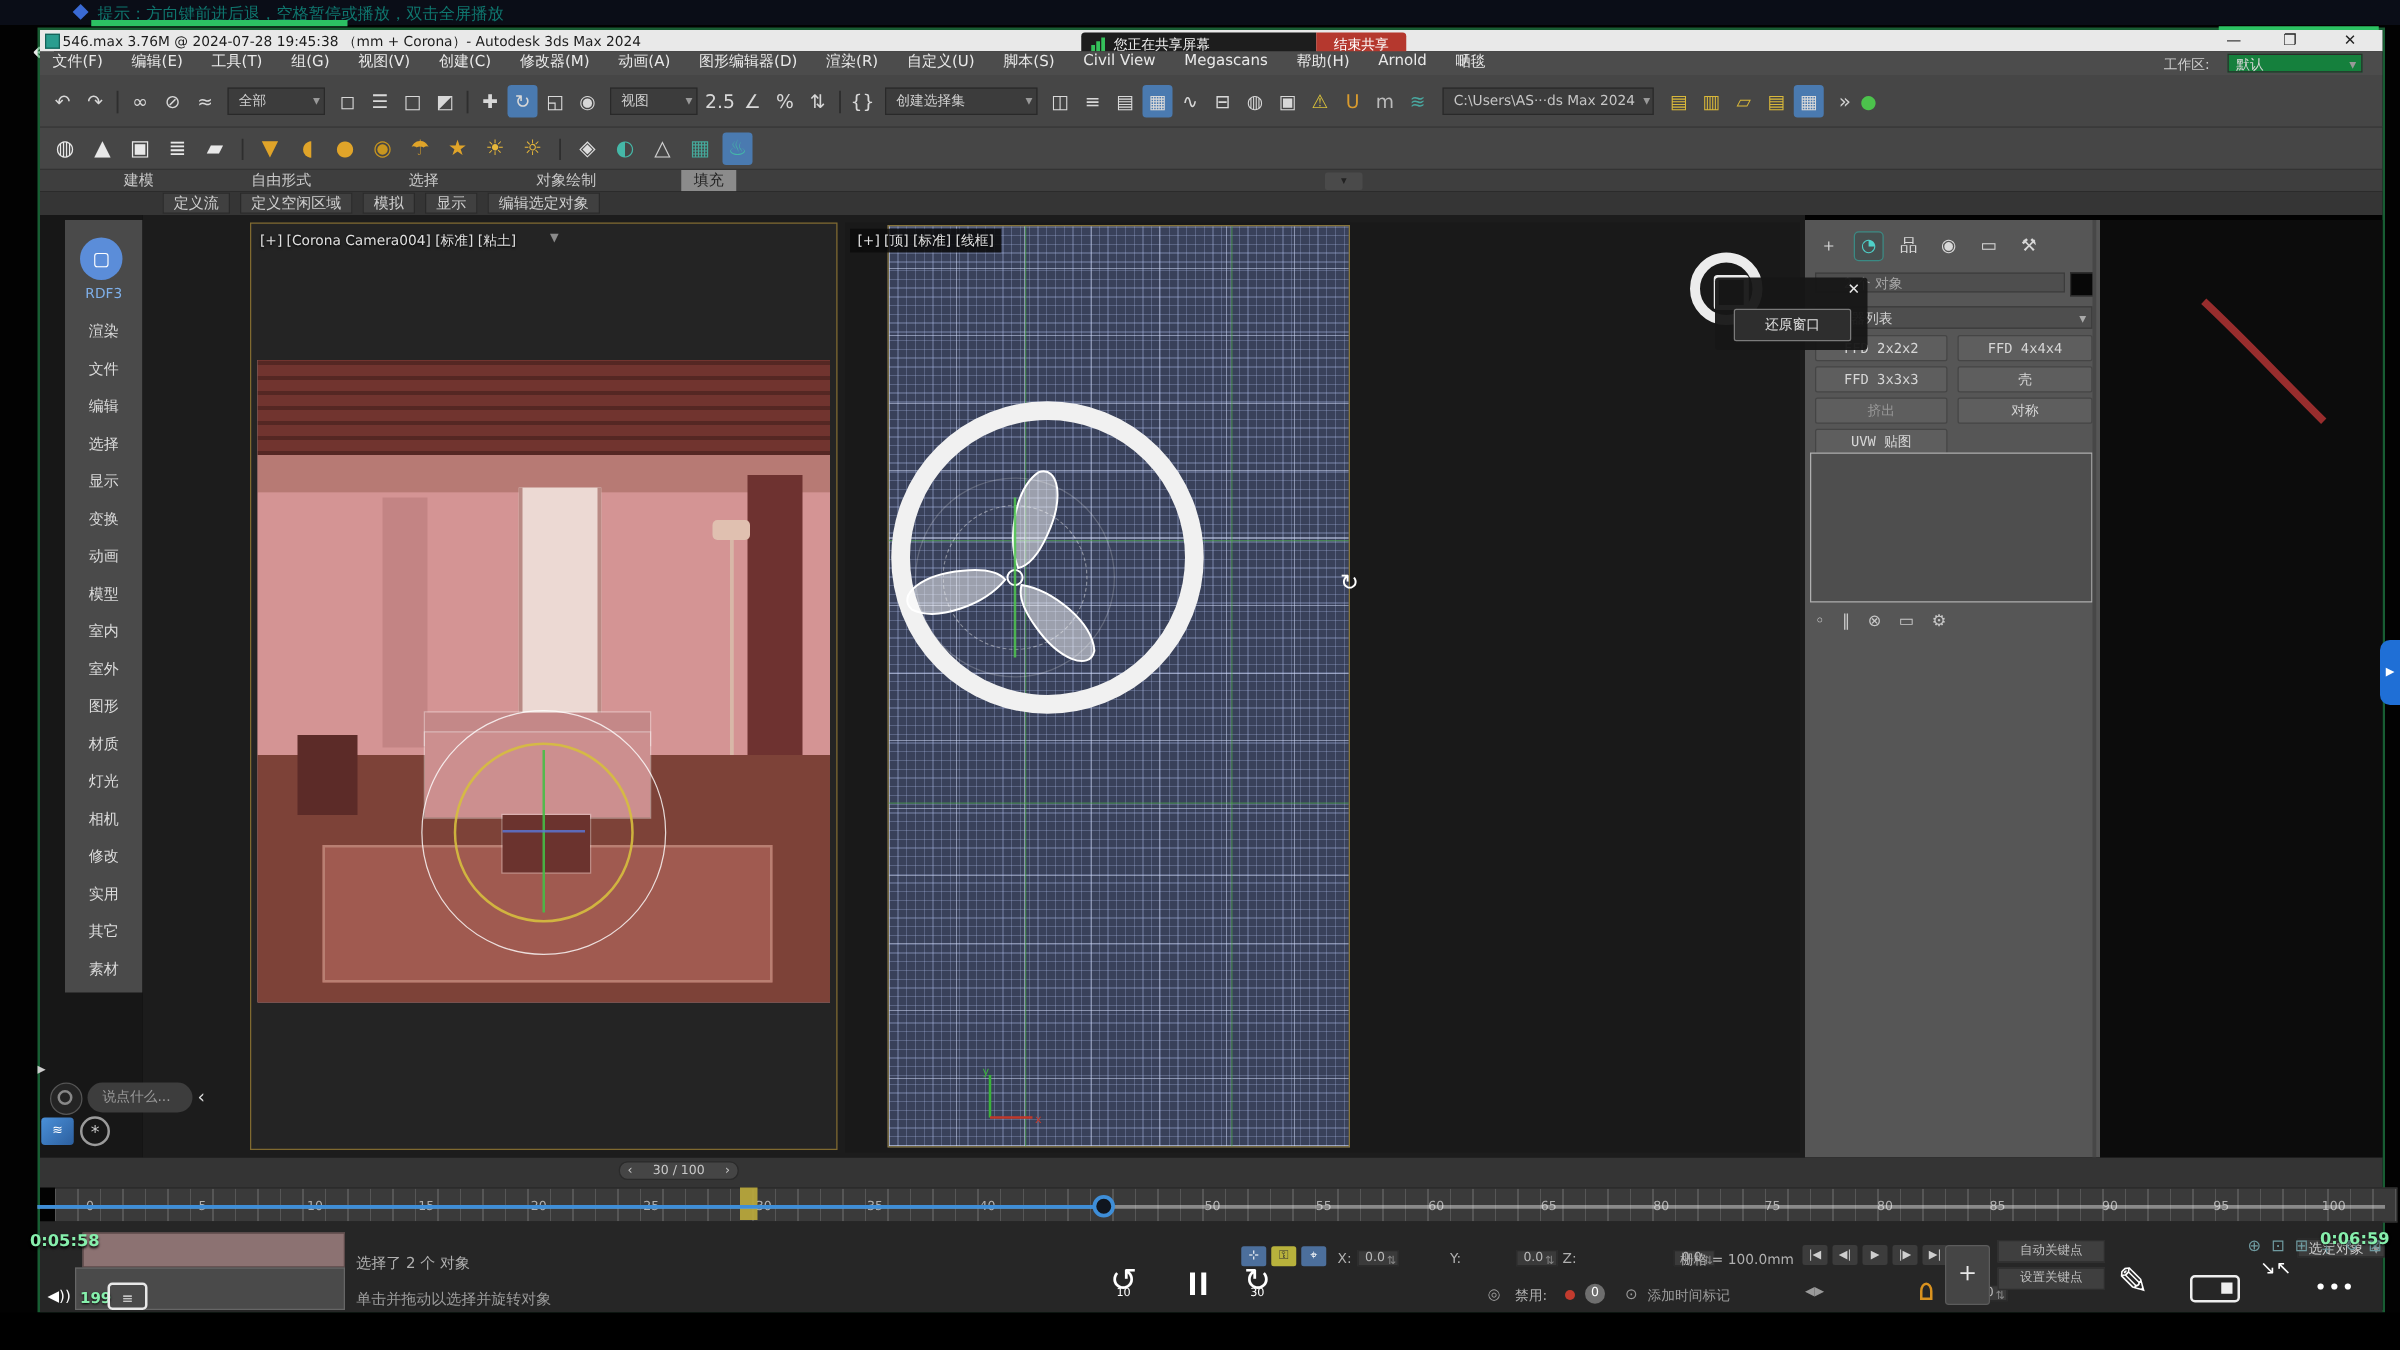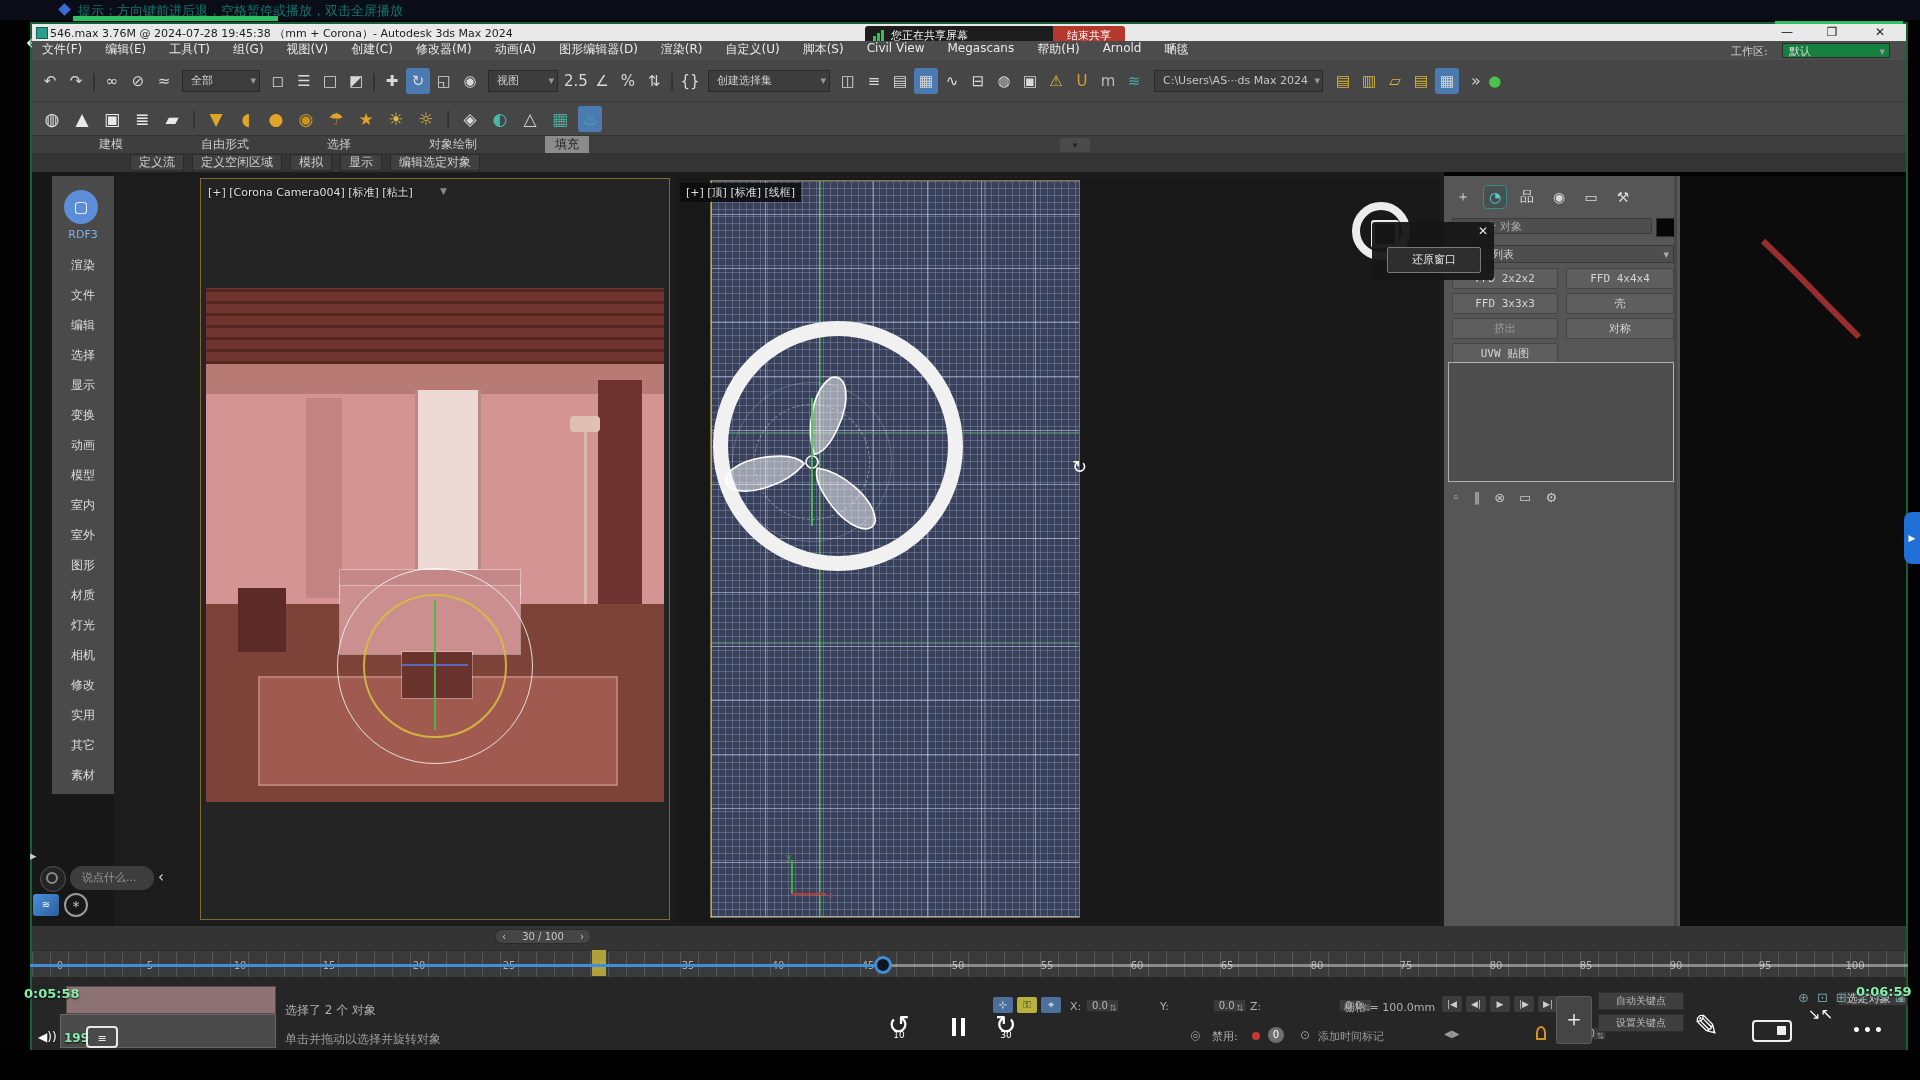--- a/index.html
+++ b/index.html
@@ -91,21 +91,21 @@
   .watermark{left:1352px;top:202px;width:58px;height:58px;border:8px solid #ececec;border-radius:50%;box-sizing:border-box;z-index:40;}
   .watermark span{position:absolute;left:11px;top:10px;width:20px;height:20px;border:4px solid #ececec;border-radius:3px;}
   .popup{left:1372px;top:222px;width:122px;height:58px;background:rgba(22,22,22,.95);border-radius:3px;z-index:50;}
   .popup .x{position:absolute;right:6px;top:2px;color:#e8e8e8;font-size:12px;}
   .popup .btn{position:absolute;left:15px;top:25px;width:92px;height:24px;background:#2e2e2e;border:1px solid #7a7a7a;color:#e4e4e4;font-size:11px;text-align:center;line-height:24px;border-radius:2px;}
   .scribble{z-index:30;}
   .sidetab{left:1904px;top:512px;width:16px;height:52px;background:#1f6fd6;border-radius:8px 0 0 8px;color:#fff;font-size:9px;text-align:center;line-height:52px;z-index:60;}
   
   .tsrow{left:32px;top:926px;width:1874px;height:24px;background:#343434;}
   .tspill{left:495px;top:929px;width:96px;height:15px;background:#454545;border:1px solid #2a2a2a;border-radius:7px;color:#c8c8c8;font-size:10px;display:flex;align-items:center;justify-content:space-between;padding:0 6px;box-sizing:border-box;}
-  .ruler{left:32px;top:950px;width:1874px;height:26px;background:#3a3a3a;border-top:1px solid #2c2c2c;border-bottom:1px solid #2c2c2c;
+  .ruler{left:44px;top:950px;width:1874px;height:26px;background:#3a3a3a;border-top:1px solid #2c2c2c;border-bottom:1px solid #2c2c2c;
     background-image:repeating-linear-gradient(90deg, #565656 0 1px, transparent 1px 18px);}
   .tick-label{position:absolute;top:9px;transform:translateX(-50%);color:#b0b0b0;font-size:10px;}
   .curframe{left:592px;top:950px;width:14px;height:26px;background:rgba(190,172,60,.9);z-index:5;}
   .vprog-track{left:30px;top:964px;width:1878px;height:3px;background:rgba(235,235,235,.45);z-index:8;}
   .vprog-fill{left:30px;top:964px;width:853px;height:3px;background:#3e8ed8;z-index:9;}
   .vprog-handle{left:874px;top:956px;width:18px;height:18px;border:3px solid #3e8ed8;border-radius:50%;background:#10161f;box-sizing:border-box;z-index:10;}
   
   .statusbar{left:32px;top:977px;width:1874px;height:73px;background:#262626;}
   .listener-pink{left:66px;top:986px;width:208px;height:26px;background:#8c7272;border:1px solid #5c4a4a;}
   .listener-gray{left:60px;top:1014px;width:214px;height:32px;background:#4a4a4a;border:1px solid #666;}

